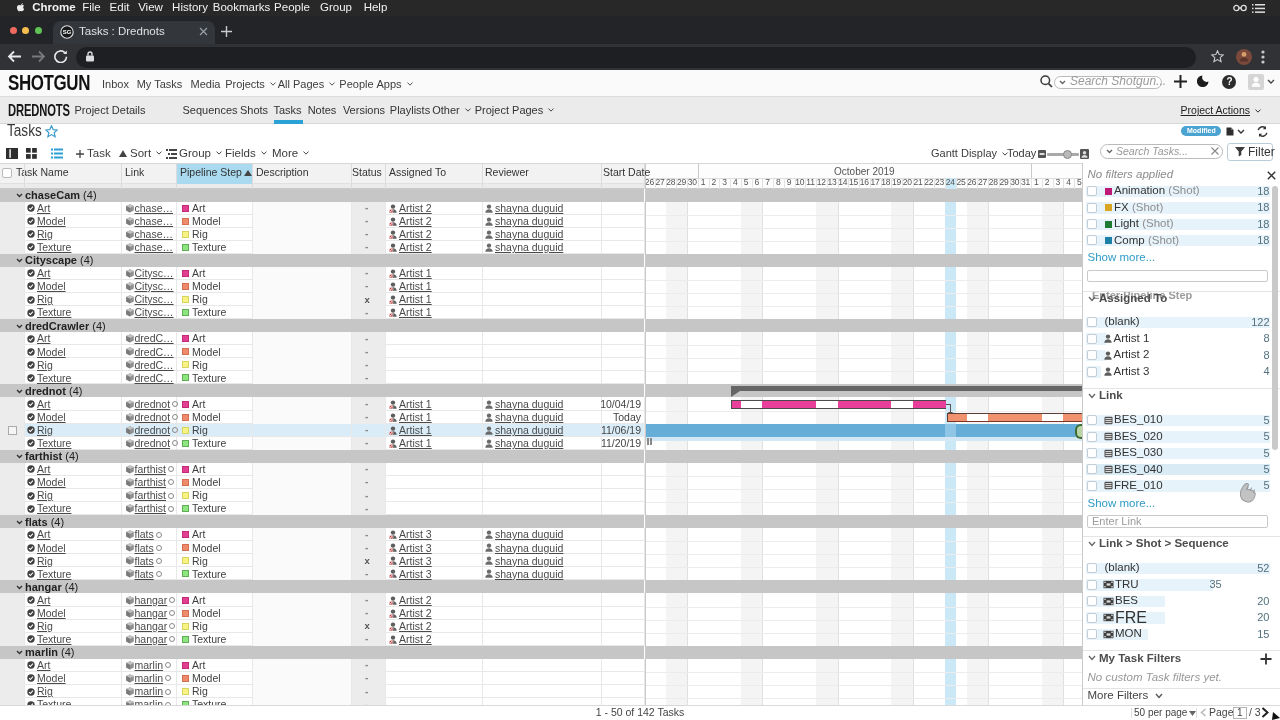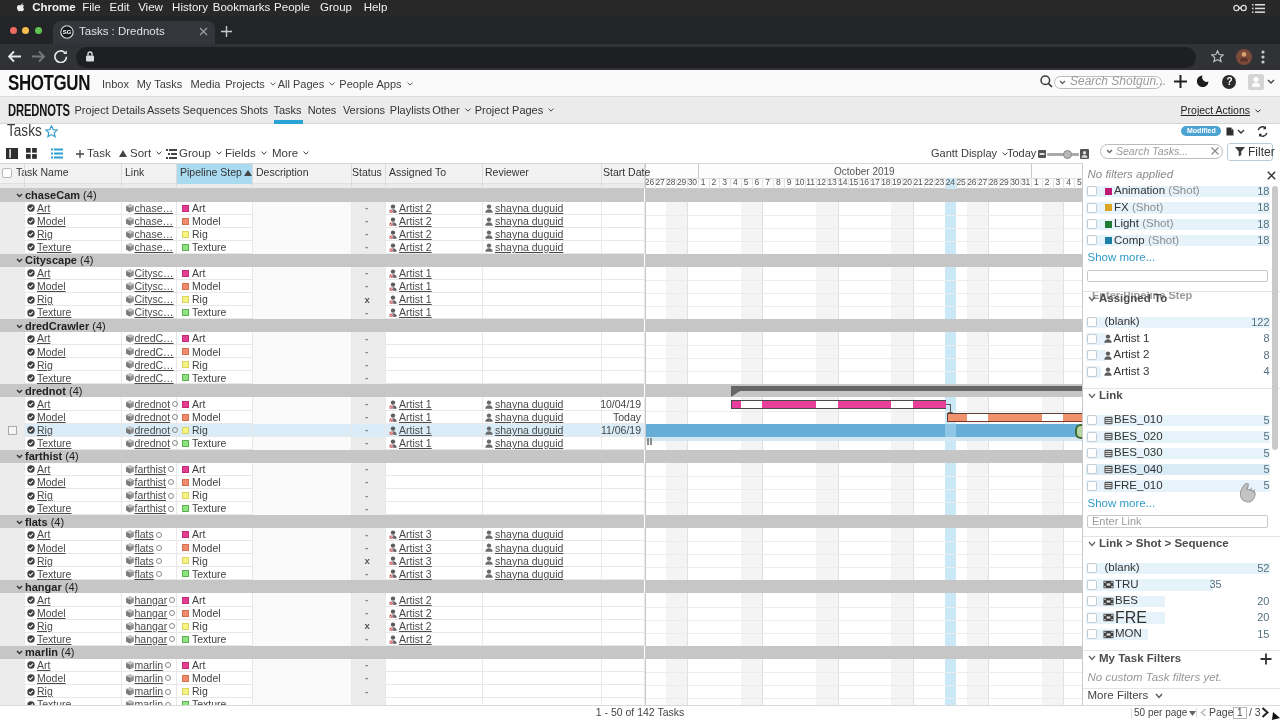--- a/index.html
+++ b/index.html
@@ -117,21 +117,20 @@
     <svg style="position:absolute;left:1251px;top:76px;" width="10" height="11" viewBox="0 0 10 11">
       <circle cx="5" cy="3.6" r="2.5" fill="#fff"></circle>
       <path d="M0.8 10.8c0-2.6 1.9-4 4.2-4s4.2 1.4 4.2 4z" fill="#fff"></path>
     </svg>
     <svg style="position:absolute;left:1267px;top:79px;" width="8" height="6" viewBox="0 0 8 6">
       <path d="M1 1 L4 4 L7 1" stroke="#444" stroke-width="1.4" fill="none"></path>
     </svg>
     <div style="position:absolute;left:0px;top:97px;width:1280px;height:27px;background:#ebebec;border-bottom:1px solid #d7d7d7;box-sizing:border-box;"></div>
     <div style="position:absolute;left:8px;top:99.8px;height:20.5px;line-height:20.5px;font-size:16.5px;color:#151515;font-weight:800;white-space:nowrap;letter-spacing:-0.2px;transform:scaleX(0.68);transform-origin:0 50%;">DREDNOTS</div>
     <div style="position:absolute;left:-40px;top:102.5px;width:300px;height:15px;line-height:15px;font-size:11px;color:#333;font-weight:400;text-align:center;white-space:nowrap;">Project Details</div>
-    <div style="position:absolute;left:13.5px;top:102.5px;width:300px;height:15px;line-height:15px;font-size:11px;color:#333;font-weight:400;text-align:center;white-space:nowrap;">Assets</div>
     <div style="position:absolute;left:104px;top:102.5px;width:300px;height:15px;line-height:15px;font-size:11px;color:#333;font-weight:400;text-align:center;white-space:nowrap;">Shots</div>
     <div style="position:absolute;left:60px;top:102.5px;width:300px;height:15px;line-height:15px;font-size:11px;color:#333;font-weight:400;text-align:center;white-space:nowrap;">Sequences</div>
     <div style="position:absolute;left:137.5px;top:102.5px;width:300px;height:15px;line-height:15px;font-size:11px;color:#333;font-weight:400;text-align:center;white-space:nowrap;">Tasks</div>
     <div style="position:absolute;left:172px;top:102.5px;width:300px;height:15px;line-height:15px;font-size:11px;color:#333;font-weight:400;text-align:center;white-space:nowrap;">Notes</div>
     <div style="position:absolute;left:214px;top:102.5px;width:300px;height:15px;line-height:15px;font-size:11px;color:#333;font-weight:400;text-align:center;white-space:nowrap;">Versions</div>
     <div style="position:absolute;left:260px;top:102.5px;width:300px;height:15px;line-height:15px;font-size:11px;color:#333;font-weight:400;text-align:center;white-space:nowrap;">Playlists</div>
     <div style="position:absolute;left:302px;top:102.5px;width:300px;height:15px;line-height:15px;font-size:11px;color:#333;font-weight:400;text-align:center;white-space:nowrap;">Other<svg style="vertical-align:middle;margin-left:4px;margin-bottom:1px" width="8" height="4" viewBox="0 0 9 5.6">
         <path d="M1 0.8 4.5 4.4 8 0.8" stroke="#444" stroke-width="1.4" fill="none"></path>
       </svg></div>
     <div style="position:absolute;left:365px;top:102.5px;width:300px;height:15px;line-height:15px;font-size:11px;color:#333;font-weight:400;text-align:center;white-space:nowrap;">Project Pages<svg style="vertical-align:middle;margin-left:4px;margin-bottom:1px" width="8" height="4" viewBox="0 0 9 5.6">
@@ -826,20 +825,21 @@
       <path d="M0.3 8.8c0-2.3 1.7-3.6 3.7-3.6s3.7 1.3 3.7 3.6z" fill="#5d5d5d"></path>
       <circle cx="2.1" cy="7.1" r="1.9" fill="#c62f2f" stroke="#fff" stroke-width="0.6"></circle>
       <rect x="0.9" y="6.8" width="2.4" height="0.7" fill="#fff" transform="rotate(-40 2.1 7.1)"></rect>
     </svg>
     <div style="position:absolute;left:399px;top:436.0px;height:14.5px;line-height:14.5px;font-size:10.5px;color:#4a4a4a;font-weight:400;white-space:nowrap;"><span style="text-decoration:underline;">Artist 1</span></div>
     <svg style="position:absolute;left:485px;top:438.77000000000004px;" width="8" height="9" viewBox="0 0 8 9">
       <circle cx="4" cy="2.6" r="2.2" fill="#6a6a6a"></circle>
       <path d="M0.3 8.8c0-2.3 1.7-3.6 3.7-3.6s3.7 1.3 3.7 3.6z" fill="#6a6a6a"></path>
     </svg>
     <div style="position:absolute;left:495px;top:436.0px;height:14.5px;line-height:14.5px;font-size:10.5px;color:#4a4a4a;font-weight:400;white-space:nowrap;"><span style="text-decoration:underline;">shayna duguid</span></div>
+    <div style="position:absolute;left:341px;top:436.0px;width:300px;height:14.5px;line-height:14.5px;font-size:10.5px;color:#444;font-weight:400;text-align:right;white-space:nowrap;">11/20/19</div>
     <div style="position:absolute;left:0px;top:449.82px;width:643.5px;height:13.0px;background:#c6c6c6;"></div>
     <svg style="position:absolute;left:16px;top:454.32px;" width="7.0" height="5.5" viewBox="0 0 7.0 5.5">
       <path d="M1 1 L3.5 3.5 L6.0 1" stroke="#333" stroke-width="1.4" fill="none"></path>
     </svg>
     <div style="position:absolute;left:25px;top:450.3px;height:12px;line-height:12px;font-size:11px;color:#222;white-space:nowrap;"><b>farthist</b> (4)</div>
     <div style="position:absolute;left:23.5px;top:462.82px;width:620px;height:13.08px;background:#fff;border-bottom:1px solid #e8e8e8;box-sizing:border-box;"></div>
     <div style="position:absolute;left:251.5px;top:462.82px;width:99px;height:13.08px;background:#fafafa;"></div>
     <div style="position:absolute;left:350.5px;top:462.82px;width:34.5px;height:13.08px;background:#ececec;"></div>
     <div style="position:absolute;left:23.5px;top:462.82px;width:1px;height:13.08px;background:#e8e8e8;"></div>
     <div style="position:absolute;left:120.5px;top:462.82px;width:1px;height:13.08px;background:#e8e8e8;"></div>

